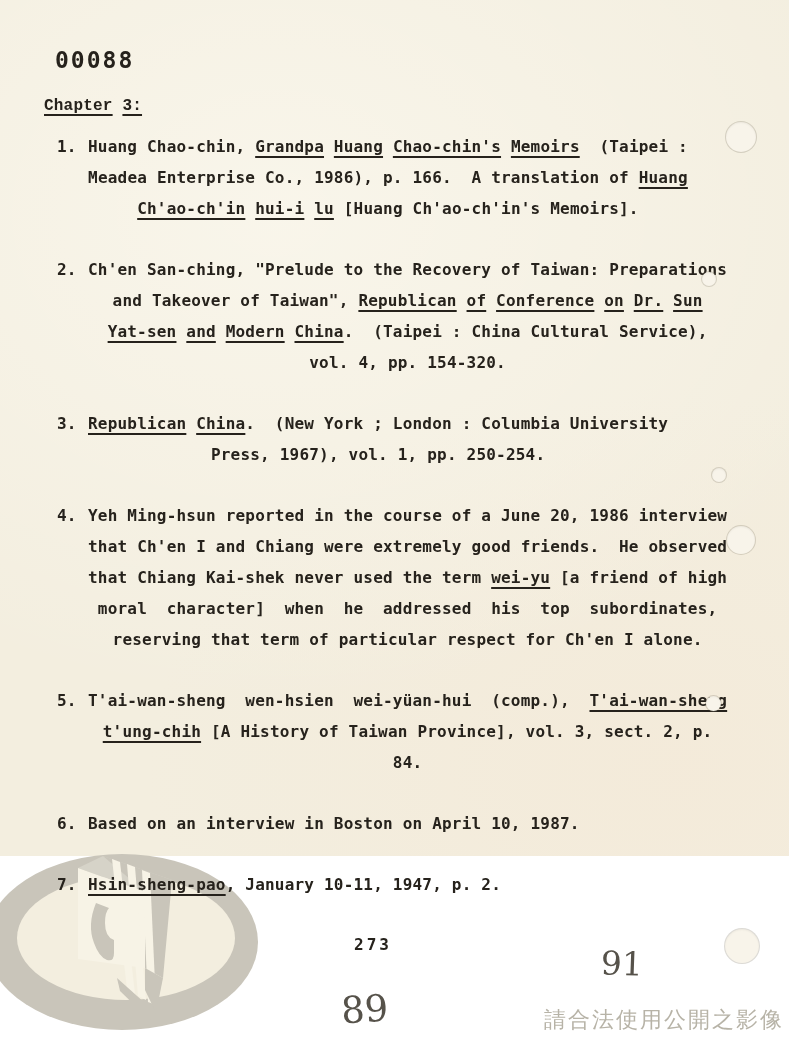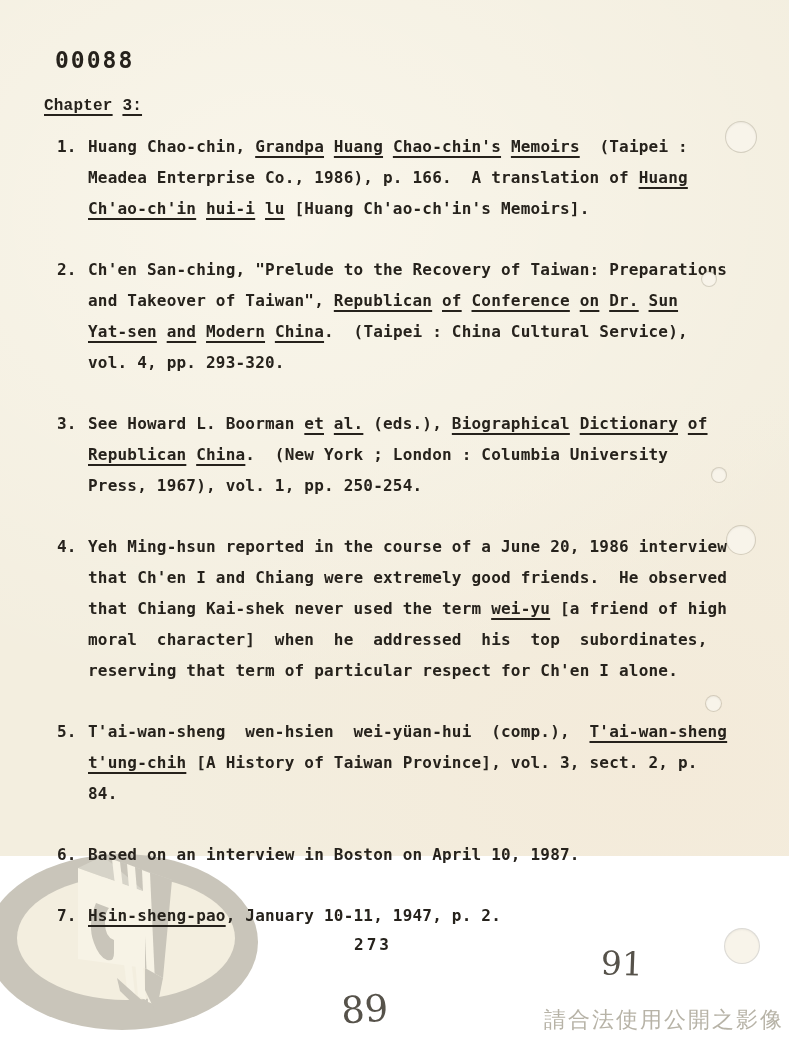--- a/index.html
+++ b/index.html
@@ -28,21 +28,21 @@
     font-size: 16px; font-weight: 700; letter-spacing: 0.2px; font-family: Liberation Mono, monospace;
   }
   .heading .ul { margin-right: 9.8px; }
   .notes {
     position: absolute; left: 57px; top: 131px; width: 700px; z-index: 2;
     font-size: 16px; font-weight: 700; letter-spacing: 0.2px;
   }
   .note { display: flex; margin-bottom: 30px; }
   .note-num { flex: none; width: 31px; line-height: 31px; }
   .note-body { flex: none; }
-  .note-line { white-space: pre; line-height: 31px; }
+  .note-line { white-space: pre; line-height: 31px; text-align: center; }
   .ul {
     text-decoration: underline;
     text-underline-offset: 4px;
     text-decoration-thickness: 1.5px;
   }
   .page-num {
     position: absolute; left: 354px; top: 935px; z-index: 2;
     font-size: 16px; font-weight: 700; letter-spacing: 3px;
   }
   .handwritten {
@@ -97,27 +97,26 @@
           <div class="note-line">Meadea Enterprise Co., 1986), p. 166.  A translation of <span class="ul">Huang</span></div>
           <div class="note-line"><span class="ul">Ch'ao-ch'in</span> <span class="ul">hui-i</span> <span class="ul">lu</span> [Huang Ch'ao-ch'in's Memoirs].</div>
         </div>
       </div>
       <div class="note">
         <span class="note-num">2.</span>
         <div class="note-body">
           <div class="note-line">Ch'en San-ching, "Prelude to the Recovery of Taiwan: Preparations</div>
           <div class="note-line">and Takeover of Taiwan", <span class="ul">Republican</span> <span class="ul">of</span> <span class="ul">Conference</span> <span class="ul">on</span> <span class="ul">Dr.</span> <span class="ul">Sun</span></div>
           <div class="note-line"><span class="ul">Yat-sen</span> <span class="ul">and</span> <span class="ul">Modern</span> <span class="ul">China</span>.  (Taipei : China Cultural Service),</div>
-          <div class="note-line">vol. 4, pp. 293-320.</div>
+          <div class="note-line">vol. 4, pp. 154-320.</div>
         </div>
       </div>
       <div class="note">
         <span class="note-num">3.</span>
         <div class="note-body">
-          <div class="note-line">See Howard L. Boorman <span class="ul">et</span> <span class="ul">al.</span> (eds.), <span class="ul">Biographical</span> <span class="ul">Dictionary</span> <span class="ul">of</span></div>
           <div class="note-line"><span class="ul">Republican</span> <span class="ul">China</span>.  (New York ; London : Columbia University</div>
           <div class="note-line">Press, 1967), vol. 1, pp. 250-254.</div>
         </div>
       </div>
       <div class="note">
         <span class="note-num">4.</span>
         <div class="note-body">
           <div class="note-line">Yeh Ming-hsun reported in the course of a June 20, 1986 interview</div>
           <div class="note-line">that Ch'en I and Chiang were extremely good friends.  He observed</div>
           <div class="note-line">that Chiang Kai-shek never used the term <span class="ul">wei-yu</span> [a friend of high</div>

